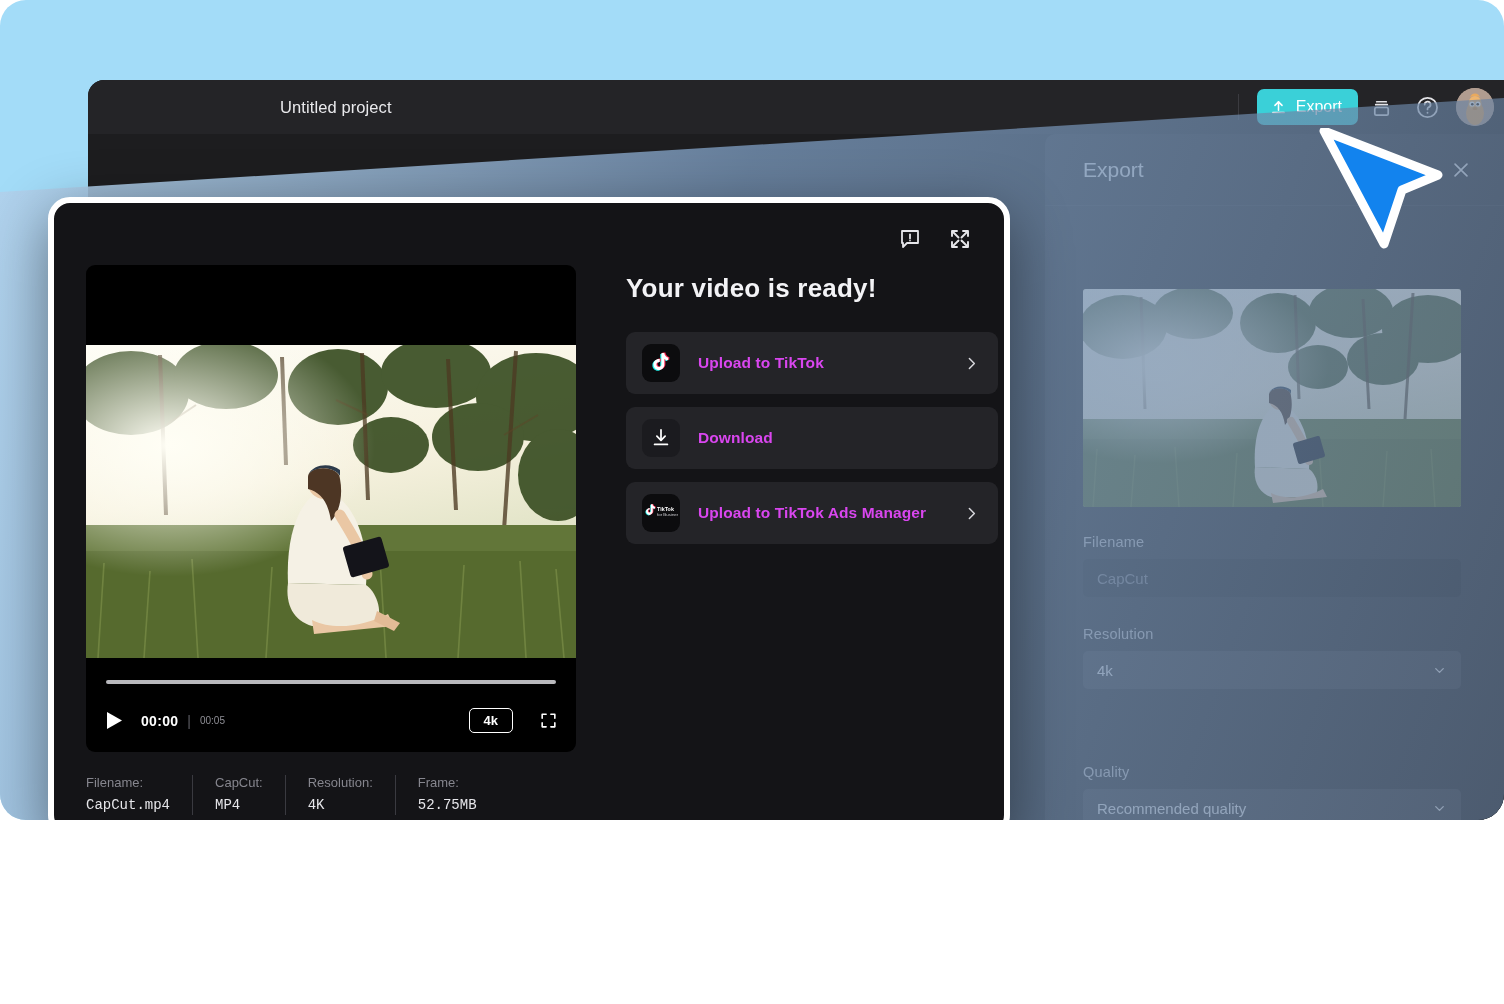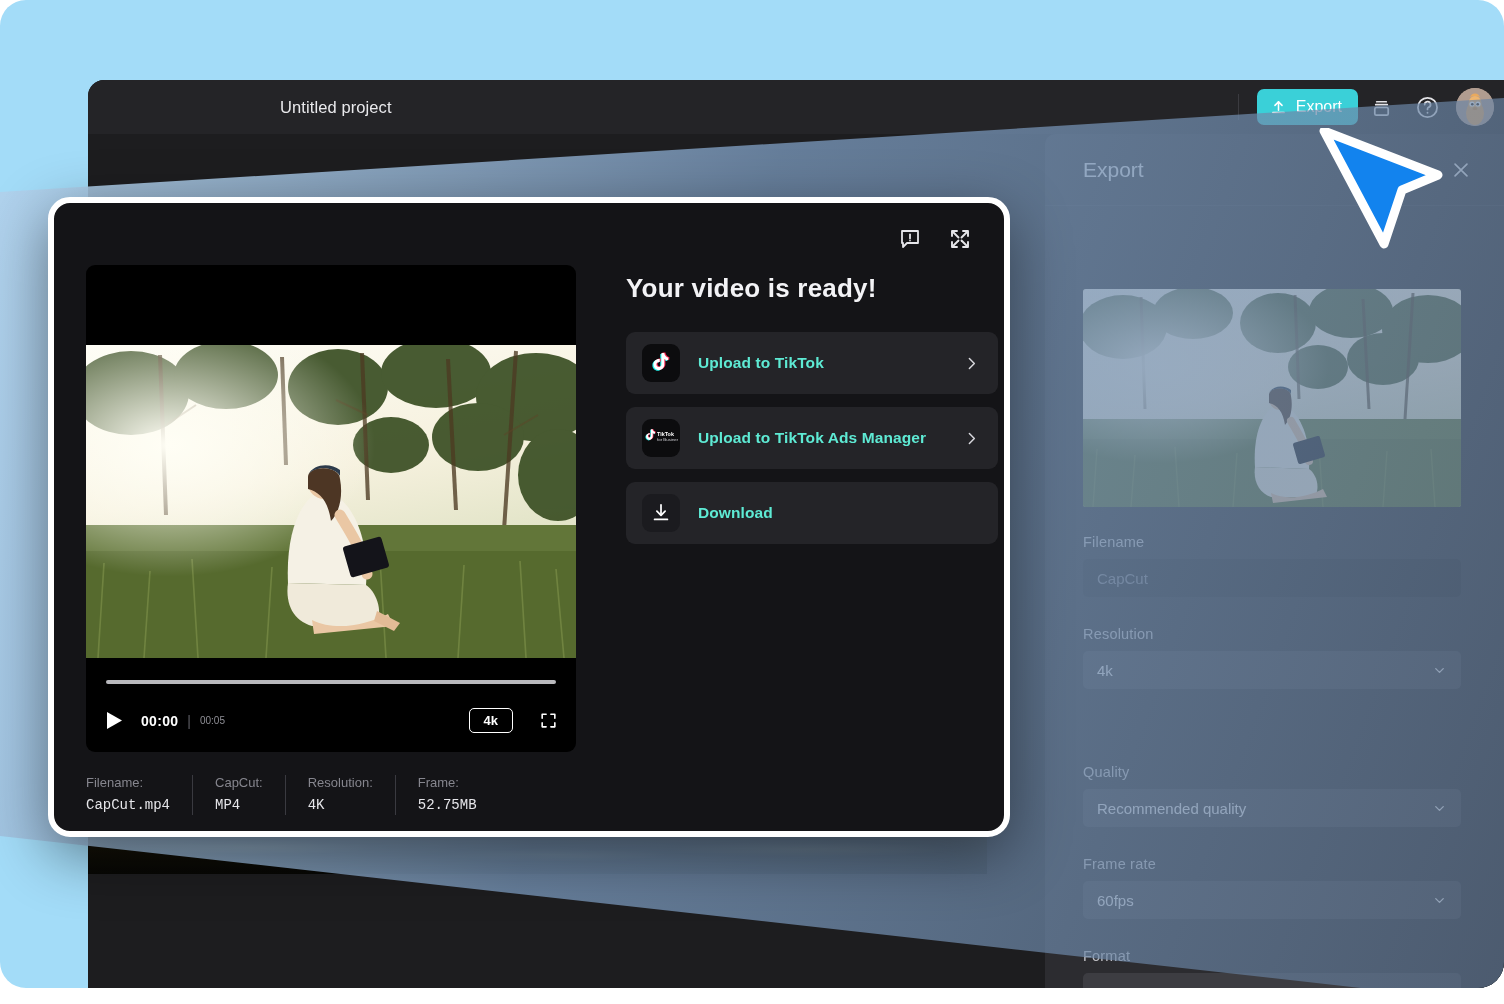--- a/index.html
+++ b/index.html
@@ -4,21 +4,21 @@
 <style>
   * { box-sizing: border-box; margin: 0; padding: 0; }
   html, body {
     width: 1504px; height: 1004px;
     font-family: "Liberation Sans", sans-serif;
     background: #ffffff;
     overflow: hidden;
   }
   #page {
     position: relative;
-    width: 1504px; height: 988px;
+    width: 1504px; height: 820px;
     background: #a3dcf8;
     border-radius: 26px;
     overflow: hidden;
   }
 
   
   #app-window {
     position: absolute;
     left: 88px; top: 80px;
     width: 1416px; height: 924px;
@@ -226,21 +226,21 @@
     display: flex; align-items: center;
     height: 62px; background: #242428;
     border-radius: 9px; margin-bottom: 13px;
     padding: 0 18px 0 16px; cursor: pointer;
   }
   .action-icon {
     width: 38px; height: 38px; border-radius: 9px;
     background: #0c0c0e; display:flex; align-items:center; justify-content:center;
     flex: 0 0 auto; margin-right: 18px; overflow:hidden;
   }
-  .action-label { color: #5eead4; font-size: 15.5px; font-weight: bold; letter-spacing:.1px;}
+  .action-label { color: #d946ef; font-size: 15.5px; font-weight: bold; letter-spacing:.1px;}
   .action-chev { margin-left: auto; color: #d8d8dd; display:flex;}
   .action-row.download .action-icon { background: #1b1b1f; }
 
   
   #big-cursor {
     position: absolute; left: 1318px; top: 128px;
     width: 126px; height: 125px; pointer-events: none;
   }
 </style>
 </head>
@@ -593,48 +593,48 @@
           </svg>
         </span>
         <span class="action-label">Upload to TikTok</span>
         <span class="action-chev">
           <svg width="17" height="17" viewBox="0 0 24 24" fill="none" stroke="currentColor" stroke-width="2.1" stroke-linecap="round" stroke-linejoin="round">
               <path d="M9 5l7 7-7 7"></path>
             </svg>
         </span>
       </div>
 
+      <div class="action-row download">
+        <span class="action-icon">
+          <svg width="22" height="22" viewBox="0 0 24 24" fill="none" stroke="#ffffff" stroke-width="1.9" stroke-linecap="round" stroke-linejoin="round">
+            <path d="M12 3v11"></path>
+              <path d="M7.5 10 12 14.5 16.5 10"></path>
+              <path d="M5 19h14"></path>
+          </svg>
+        </span>
+        <span class="action-label">Download</span>
+      </div>
+
       <div class="action-row">
         <span class="action-icon">
           <svg width="34" height="20" viewBox="0 0 34 20">
             <path d="M9.4 3.1c-.5-.5-.8-1.2-.8-1.9H6.9v6.9c0 .8-.7 1.5-1.5 1.5s-1.5-.7-1.5-1.5.7-1.5 1.5-1.5h.4V5.3h-.4c-1.8 0-3.3 1.5-3.3 3.3s1.5 3.3 3.3 3.3 3.3-1.5 3.3-3.3V4.9c.6.5 1.4.8 2.3.8V3.9c-.5 0-1.1-.3-1.6-.8z" fill="#25f4ee" transform="translate(-.7,.5)"></path>
             <path d="M9.4 3.1c-.5-.5-.8-1.2-.8-1.9H6.9v6.9c0 .8-.7 1.5-1.5 1.5s-1.5-.7-1.5-1.5.7-1.5 1.5-1.5h.4V5.3h-.4c-1.8 0-3.3 1.5-3.3 3.3s1.5 3.3 3.3 3.3 3.3-1.5 3.3-3.3V4.9c.6.5 1.4.8 2.3.8V3.9c-.5 0-1.1-.3-1.6-.8z" fill="#fe2c55" transform="translate(.7,-.3)"></path>
             <path d="M9.4 3.1c-.5-.5-.8-1.2-.8-1.9H6.9v6.9c0 .8-.7 1.5-1.5 1.5s-1.5-.7-1.5-1.5.7-1.5 1.5-1.5h.4V5.3h-.4c-1.8 0-3.3 1.5-3.3 3.3s1.5 3.3 3.3 3.3 3.3-1.5 3.3-3.3V4.9c.6.5 1.4.8 2.3.8V3.9c-.5 0-1.1-.3-1.6-.8z" fill="#ffffff"></path>
             <text x="13" y="7.6" font-family="Liberation Sans, sans-serif" font-size="5.4" font-weight="bold" fill="#ffffff">TikTok</text>
             <text x="13" y="13" font-family="Liberation Sans, sans-serif" font-size="4.4" fill="#cfcfd4">for Business</text>
           </svg>
         </span>
         <span class="action-label">Upload to TikTok Ads Manager</span>
         <span class="action-chev">
           <svg width="17" height="17" viewBox="0 0 24 24" fill="none" stroke="currentColor" stroke-width="2.1" stroke-linecap="round" stroke-linejoin="round">
               <path d="M9 5l7 7-7 7"></path>
             </svg>
         </span>
       </div>
-
-      <div class="action-row download">
-        <span class="action-icon">
-          <svg width="22" height="22" viewBox="0 0 24 24" fill="none" stroke="#ffffff" stroke-width="1.9" stroke-linecap="round" stroke-linejoin="round">
-            <path d="M12 3v11"></path>
-              <path d="M7.5 10 12 14.5 16.5 10"></path>
-              <path d="M5 19h14"></path>
-          </svg>
-        </span>
-        <span class="action-label">Download</span>
-      </div>
     </div>
   </div>
 
   <div id="big-cursor">
     <svg width="126" height="125" viewBox="0 0 126 125">
       <path d="M6 3 L120 47 L84 62 L66 116 Z" fill="#1283ee" stroke="#ffffff" stroke-width="9" stroke-linejoin="round"></path>
     </svg>
   </div>
 
 </div>

